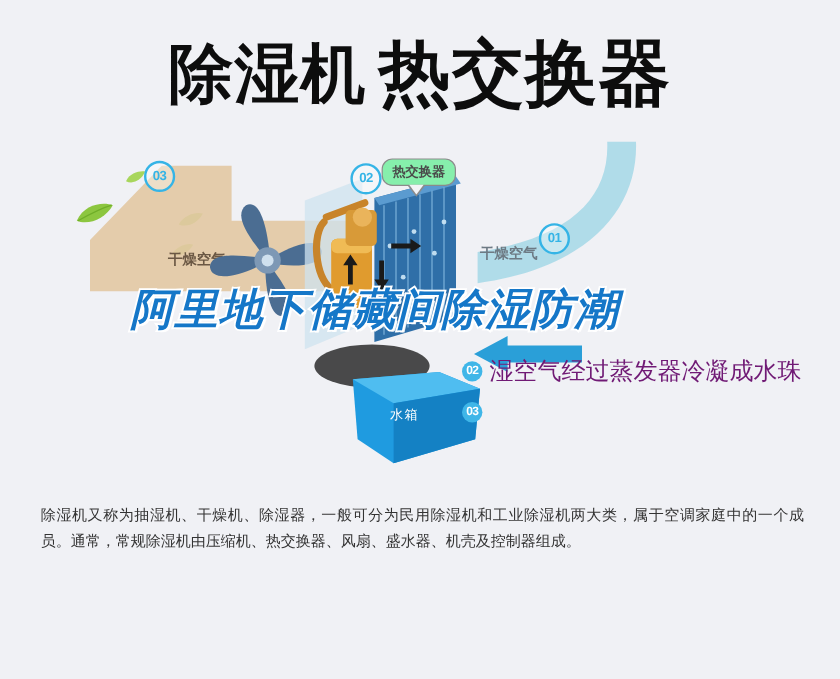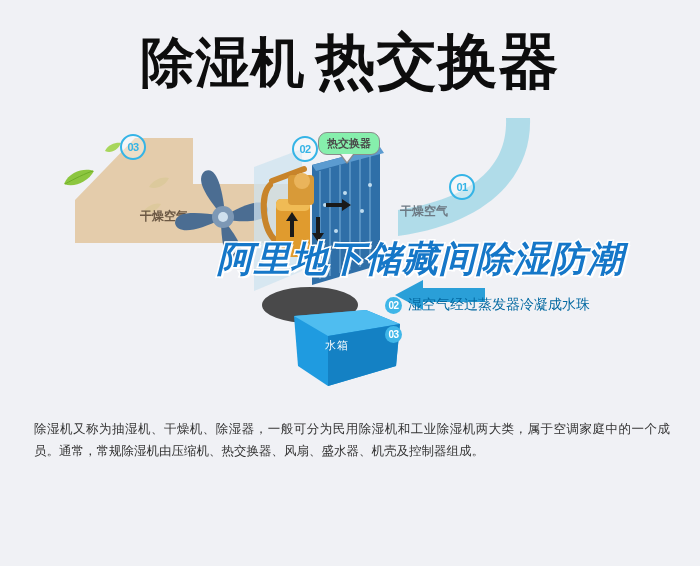--- a/index.html
+++ b/index.html
@@ -76,21 +76,21 @@
     width:22px;height:22px;border-radius:50%;
     border:2px solid #35b4e6;
     color:#35b4e6;
     font-size:11px;font-weight:bold;
     display:flex;align-items:center;justify-content:center;
     background:rgba(255,255,255,.35);
     letter-spacing:-.5px;
   }
   .badge-03-ill{left:120px;top:24px;}
   .badge-02-ill{left:292px;top:26px;}
-  .badge-01-ill{left:449px;top:64px;}
+  .badge-01-ill{left:449px;top:76px;}
 
   
   .callout{
     position:absolute;left:318px;top:22px;
     padding:3px 8px;
     border:1.5px solid #8b8b8b;
     border-radius:9px;
     background:#86efac;
     color:#4a4a4a;font-size:11px;font-weight:bold;
     white-space:nowrap;
@@ -124,28 +124,28 @@
     white-space:nowrap;
   }
   .step-num{
     width:17px;height:17px;border-radius:50%;
     background:#3fb6e8;color:#fff;
     font-size:10px;font-weight:bold;
     display:flex;align-items:center;justify-content:center;
     flex:0 0 auto;letter-spacing:-.5px;
   }
   .step-txt{
-    font-size:14px;color:#0369a1;
+    font-size:20px;color:#701a75;
     font-family:"DejaVu Sans","Liberation Sans",sans-serif;
   }
 
   
   .overlay{
     position:absolute;left:0;top:236px;width:624px;
-    text-align:right;
+    text-align:center;
     pointer-events:none;
   }
   .overlay-line{
     display:block;
     font-family:"DejaVu Sans","Liberation Sans",sans-serif;
     font-size:36px;
     font-weight:bold;
     font-style:italic;
     color:#1577c8;
     letter-spacing:1px;

